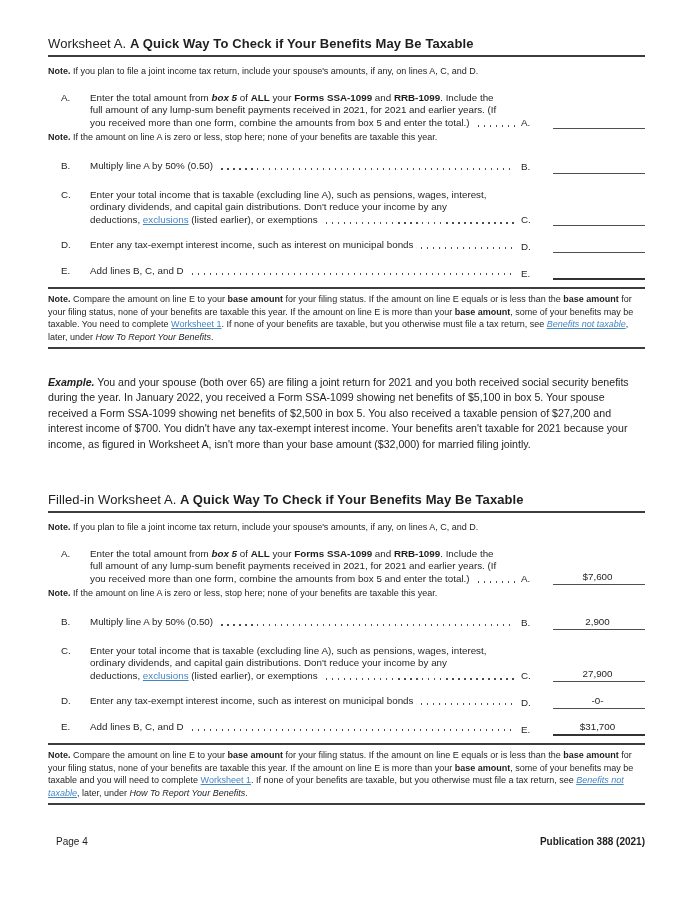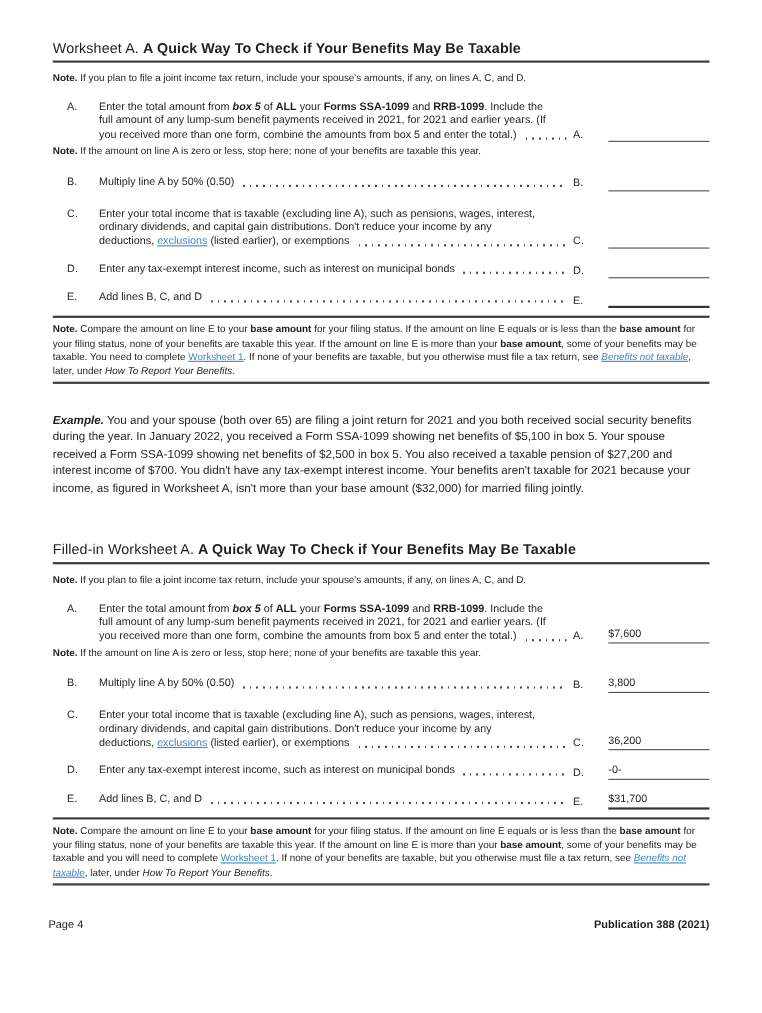--- a/index.html
+++ b/index.html
@@ -24,40 +24,40 @@
   
   .wsline{display:grid;grid-template-columns:42px 1fr 32px 92px;}
   .llbl{font-size:9.8px;line-height:12.5px;padding-left:13px;}
   .txt{font-size:9.8px;line-height:12.5px;padding-right:4px;}
   .tline{display:flex;align-items:flex-start;}
   .tline .tx{flex:0 1 auto;}
   .fill{flex:1 1 14px;min-width:12px;height:1.6px;align-self:flex-end;margin:0 2px 2.5px 8px;
         background:repeating-linear-gradient(90deg,#4c4c4c 0 1.5px,transparent 1.5px 6px);}
   .rlbl{align-self:end;font-size:9.8px;line-height:12.5px;}
   .ans{align-self:end;border-bottom:1.4px solid #4f4f4f;font-size:9.8px;line-height:12px;
-       min-height:12px;text-align:left;padding:0 3px 1px 0;}
+       min-height:12px;text-align:center;padding:0 3px 1px 0;}
   .ans.heavy{border-bottom:2.6px solid #333333;}
 
   .mtA{margin-top:14px;} .mtNA{margin-top:2px;} .mtB{margin-top:16px;}
   .mtC{margin-top:15px;} .mtD{margin-top:13px;} .mtE{margin-top:12px;}
   .srule{border-top:2px solid #3d3d3d;margin-top:7px;}
   .brule{border-top:2px solid #3d3d3d;margin-top:4px;}
 
   b{font-weight:bold;} .bi{font-weight:bold;font-style:italic;}
 
   
   .example{margin-top:26px;font-size:10.6px;line-height:15.4px;}
   .example .lead{font-weight:bold;font-style:italic;}
   .example p{margin:0;}
   .example .p2{text-indent:18px;margin-top:0;}
 
   .ws2{margin-top:40px;}
 
   
-  .footer{position:absolute;left:44px;right:48px;bottom:30px;display:flex;
+  .footer{position:absolute;left:56px;right:48px;bottom:30px;display:flex;
           justify-content:space-between;font-size:10px;}
   .footer .bold{font-weight:bold;}
 </style>
 </head>
 <body>
 
 <div class="page">
 <div class="content">
 
   <div class="ws">
@@ -175,39 +175,39 @@
 
     <div class="wsline mtB">
       <div class="llbl">B.</div>
       <div class="txt">
             <div class="tline">
               <span class="tx">Multiply line A by 50% (0.50)</span>
               <span class="fill"></span>
             </div>
           </div>
       <div class="rlbl">B.</div>
-      <div class="ans"><span>3,800</span></div>
+      <div class="ans"><span>2,900</span></div>
     </div>
 
     <div class="wsline mtC">
       <div class="llbl">C.</div>
       <div class="txt">
         <div class="tline">
               <span class="tx">Enter your total income that is taxable (excluding line A), such as pensions, wages, interest,</span>
             </div>
         <div class="tline">
               <span class="tx">ordinary dividends, and capital gain distributions. Don't reduce your income by any</span>
             </div>
         <div class="tline">
               <span class="tx"><span>deductions, </span><a class="lnk">exclusions</a><span> (listed earlier), or exemptions</span></span>
               <span class="fill"></span>
             </div>
       </div>
       <div class="rlbl">C.</div>
-      <div class="ans"><span>36,200</span></div>
+      <div class="ans"><span>27,900</span></div>
     </div>
 
     <div class="wsline mtD">
       <div class="llbl">D.</div>
       <div class="txt">
             <div class="tline">
               <span class="tx">Enter any tax-exempt interest income, such as interest on municipal bonds</span>
               <span class="fill"></span>
             </div>
           </div>

